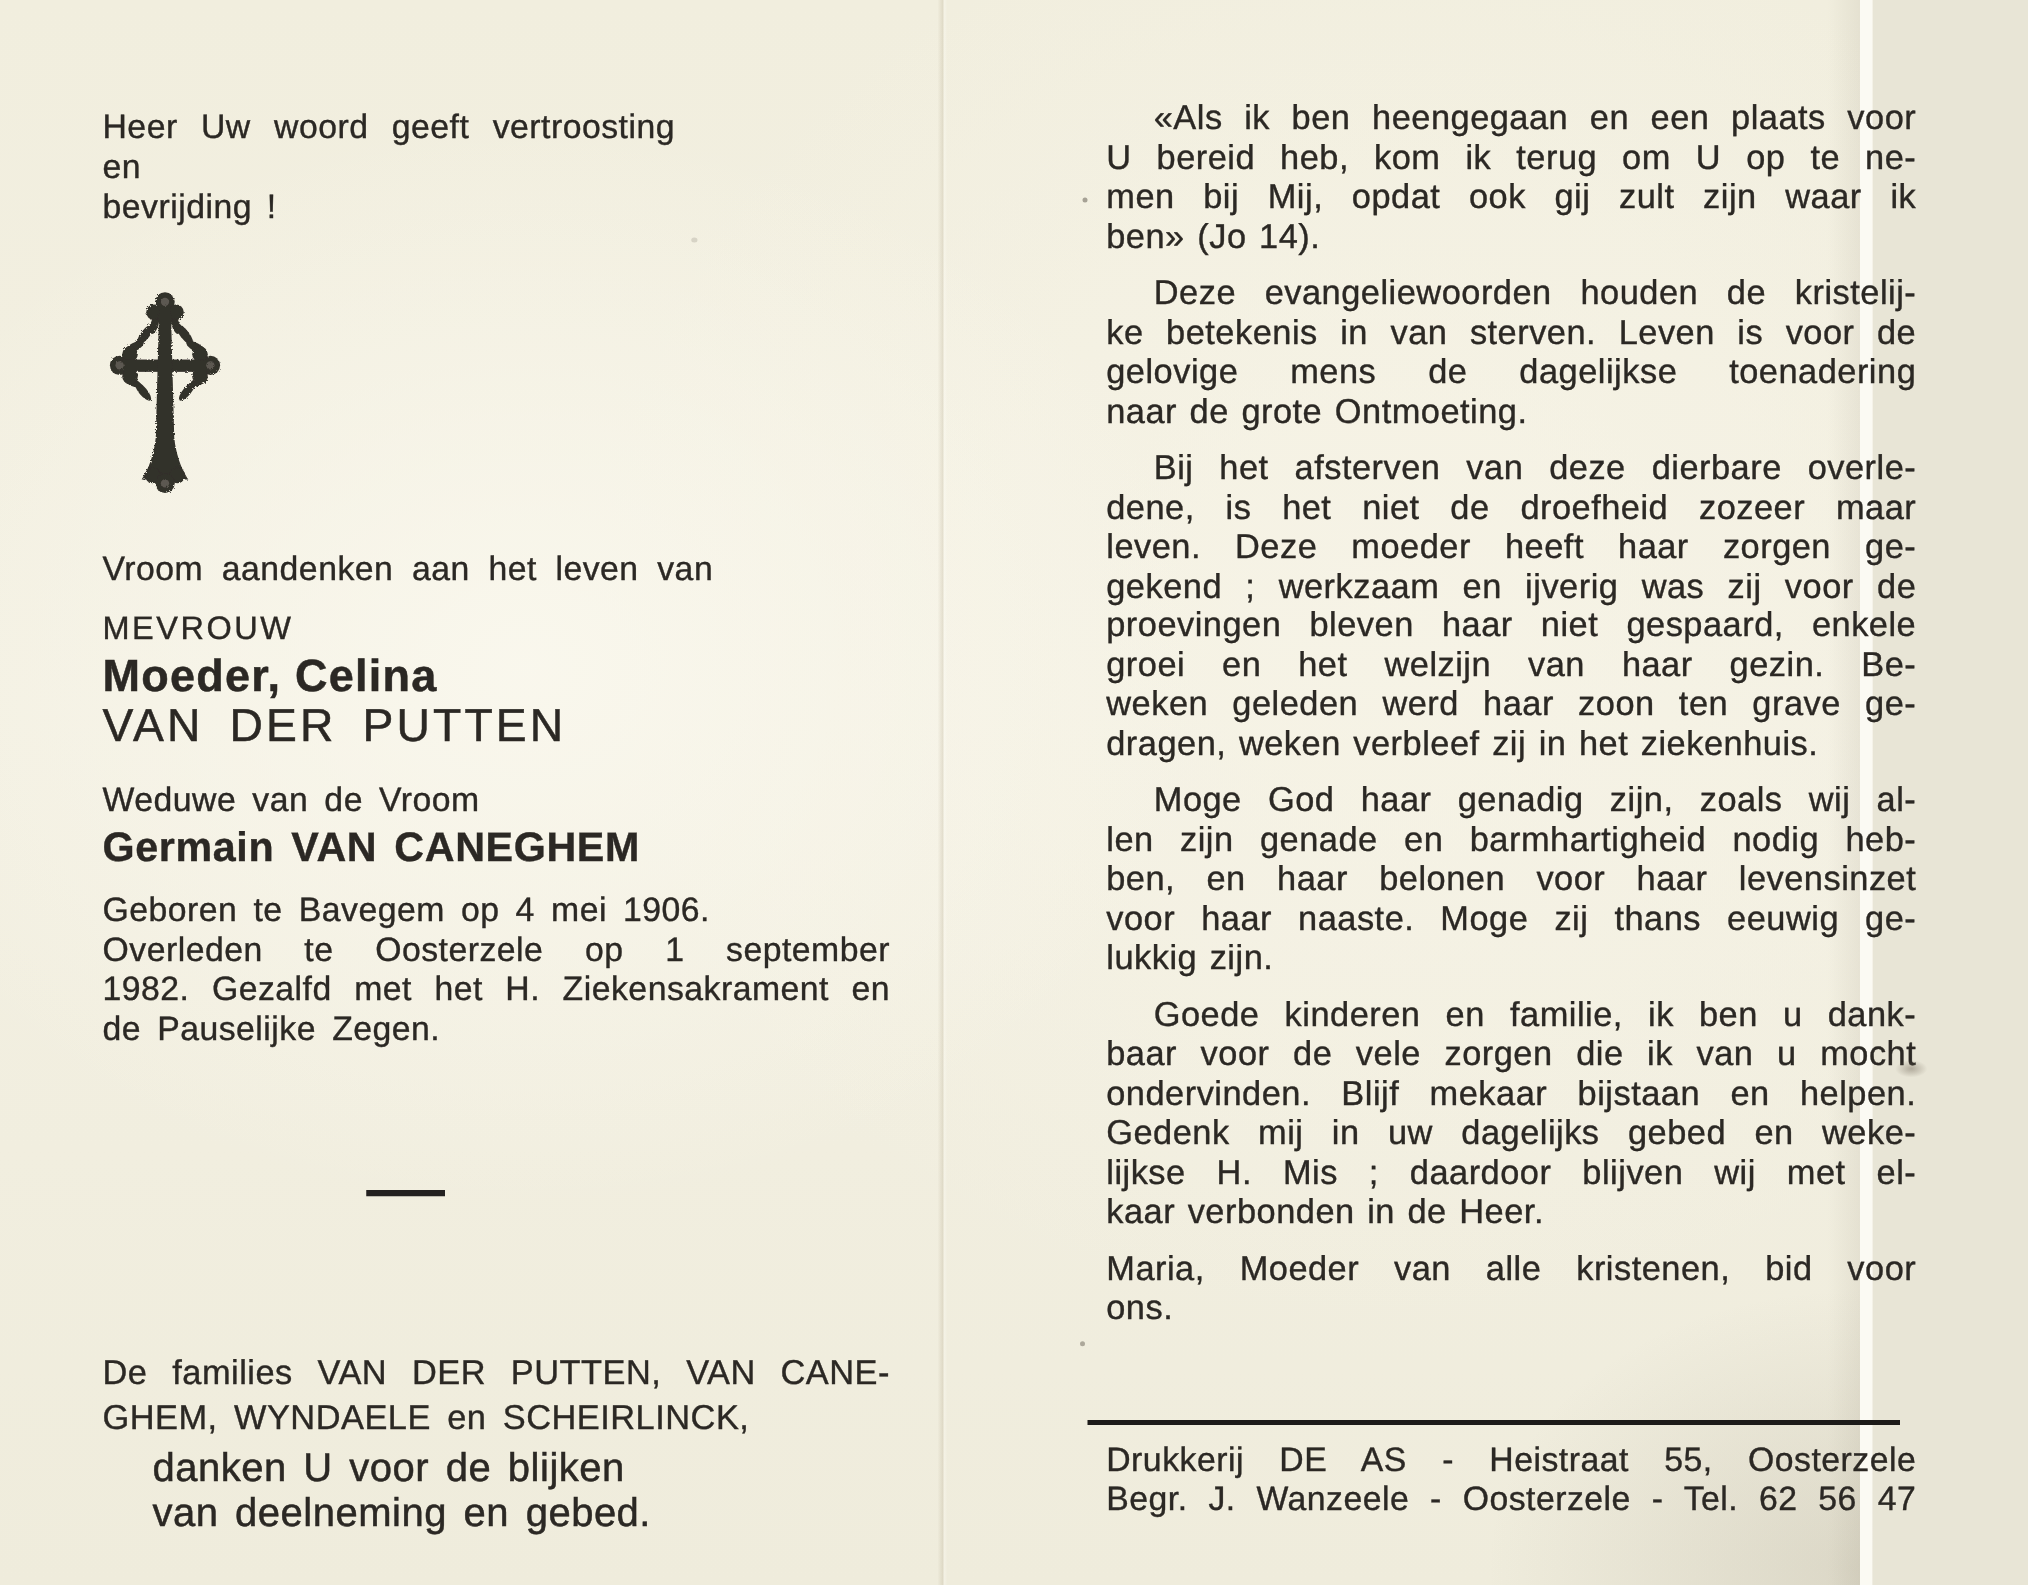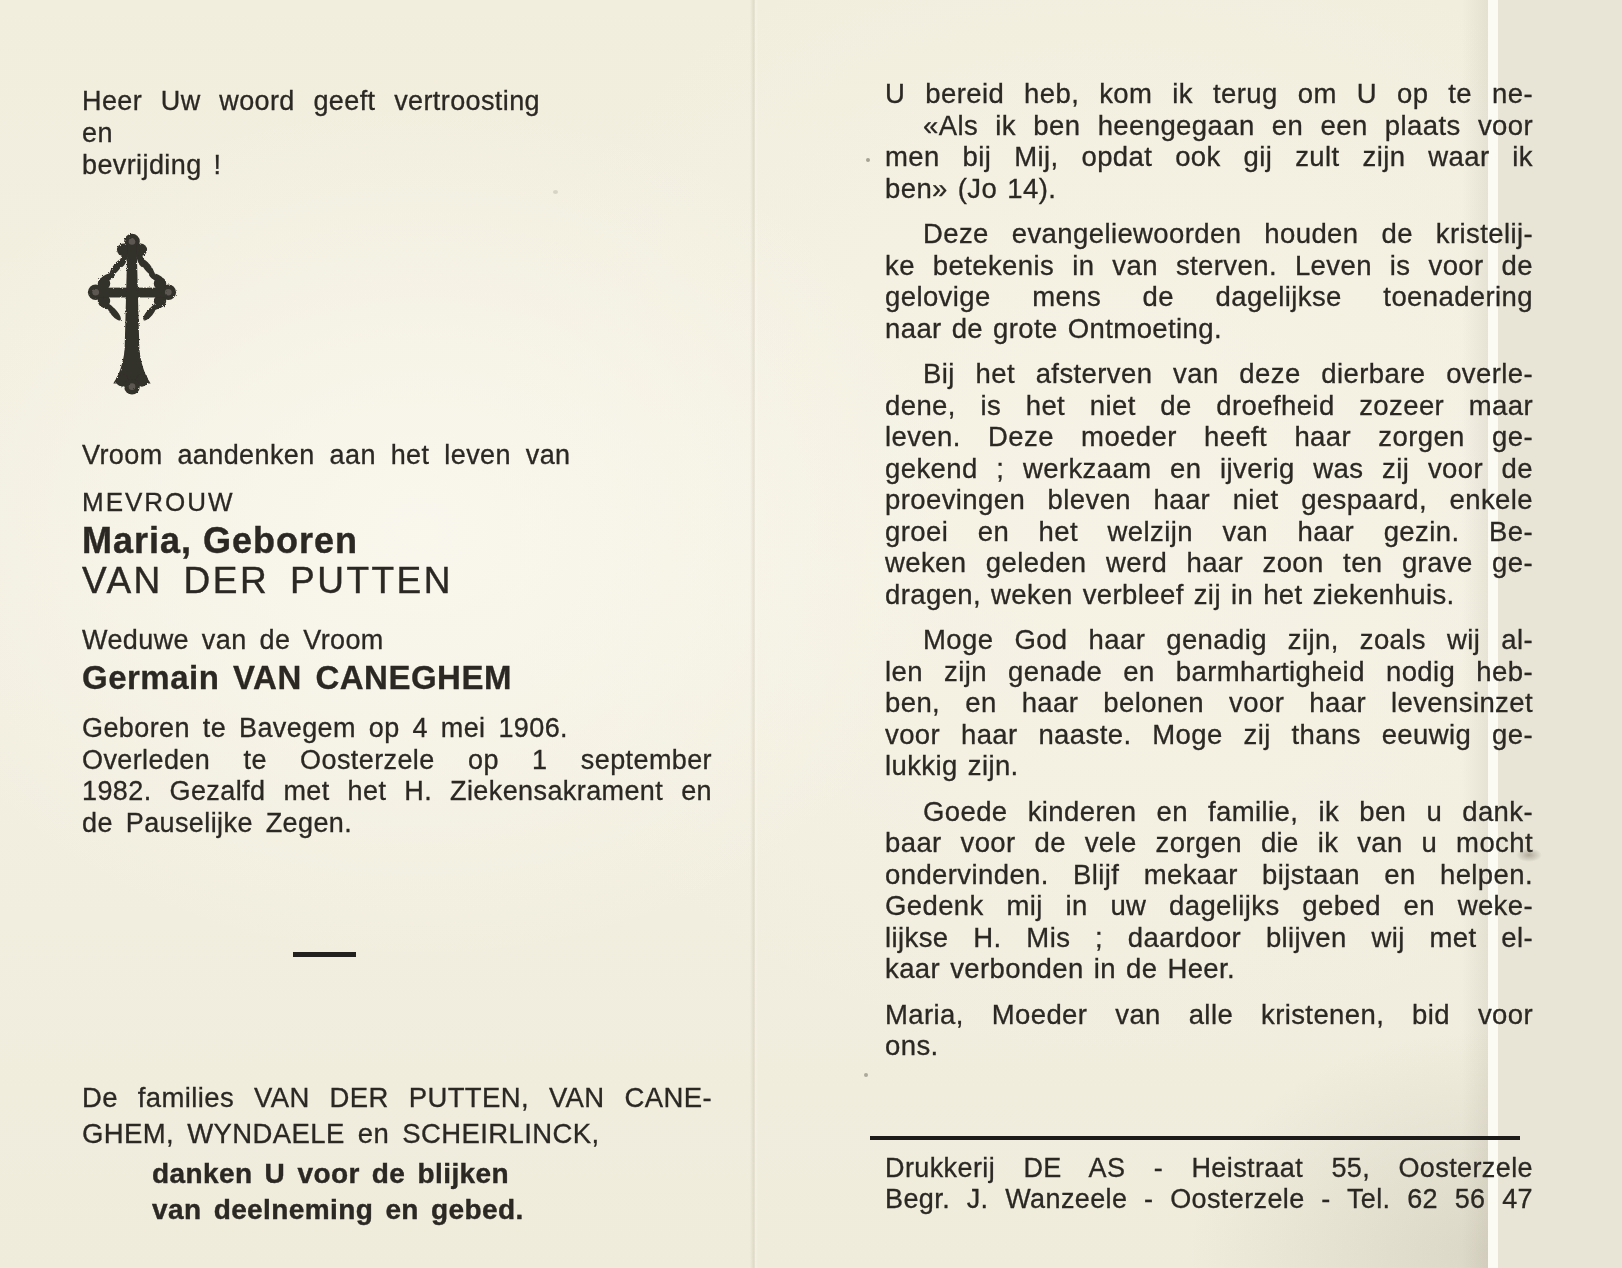--- a/index.html
+++ b/index.html
@@ -38,21 +38,21 @@
   .lp-cross{position:absolute;left:86px;top:228px;width:92px;height:168px;}
   .lp-intro{position:absolute;left:82px;top:440px;width:560px;font-size:27px;word-spacing:7px;}
   .lp-title{position:absolute;left:82px;top:487px;font-size:26px;letter-spacing:2px;word-spacing:4px;}
   .lp-name1{position:absolute;left:82px;top:520px;font-size:36px;font-weight:bold;letter-spacing:1px;-webkit-text-stroke:.4px #2b2824;}
   .lp-name2{position:absolute;left:82px;top:560px;font-size:37px;font-weight:normal;letter-spacing:2.5px;word-spacing:8px;-webkit-text-stroke:.4px #2b2824;}
   .lp-widow1{position:absolute;left:82px;top:625px;font-size:27px;word-spacing:5px;}
   .lp-widow2{position:absolute;left:82px;top:659px;font-size:33px;font-weight:bold;letter-spacing:.5px;word-spacing:4px;}
   .lp-vitals{position:absolute;left:82px;top:713px;width:630px;font-size:27px;line-height:31.5px;word-spacing:5px;}
   .lp-dash{position:absolute;left:293px;top:952px;width:63px;height:4.5px;background:#232120;}
   .lp-families{position:absolute;left:82px;top:1080px;width:630px;font-size:27.5px;line-height:36px;word-spacing:5px;}
-  .lp-thanks{position:absolute;left:152px;top:1156px;width:500px;font-size:28px;line-height:36px;font-weight:bold;word-spacing:4px;-webkit-text-stroke:.4px #2b2824;}
+  .lp-thanks{position:absolute;left:122px;top:1156px;width:500px;font-size:32px;line-height:36px;font-weight:normal;word-spacing:4px;-webkit-text-stroke:.4px #2b2824;}
 
   
   .rp-body{position:absolute;left:885px;top:78px;width:648px;font-size:27.5px;line-height:31.5px;word-spacing:2px;}
   .rp-body .para{margin-bottom:14px;}
   .rp-rule{position:absolute;left:870px;top:1136px;width:650px;height:3.5px;background:#1d1b19;}
   .rp-colophon{position:absolute;left:885px;top:1153px;width:648px;font-size:27px;line-height:31px;word-spacing:3px;}
 </style>
 </head>
 <body>
 
@@ -115,21 +115,21 @@
         <circle cx="44" cy="13" r="3.2" fill="#f2efe1" opacity="0.22"></circle>
         <circle cx="9" cy="62" r="3.2" fill="#f2efe1" opacity="0.22"></circle>
         <circle cx="79" cy="62" r="3.2" fill="#f2efe1" opacity="0.22"></circle>
         <circle cx="44" cy="153" r="3.2" fill="#f2efe1" opacity="0.22"></circle>
       </g>
     </svg>
   </div>
 
   <div class="lp-intro">Vroom aandenken aan het leven van</div>
   <div class="lp-title">MEVROUW</div>
-  <div class="lp-name1">Maria, Geboren</div>
+  <div class="lp-name1">Moeder, Celina</div>
   <div class="lp-name2">VAN DER PUTTEN</div>
   <div class="lp-widow1">Weduwe van de Vroom</div>
   <div class="lp-widow2">Germain VAN CANEGHEM</div>
   <div class="lp-vitals">
       <div class="ln">Geboren te Bavegem op 4 mei 1906.</div>
       <div class="ln j">Overleden te Oosterzele op 1 september</div>
       <div class="ln j">1982. Gezalfd met het H. Ziekensakrament en</div>
       <div class="ln">de Pauselijke Zegen.</div>
     </div>
   <div class="lp-dash"></div>
@@ -137,22 +137,22 @@
       <div class="ln j">De families VAN DER PUTTEN, VAN CANE-</div>
       <div class="ln">GHEM, WYNDAELE en SCHEIRLINCK,</div>
     </div>
   <div class="lp-thanks">
       <div class="ln">danken U voor de blijken</div>
       <div class="ln">van deelneming en gebed.</div>
     </div>
 
   <div class="rp-body">
       <div class="para">
+        <div class="ln j ind">«Als ik ben heengegaan en een plaats voor</div>
         <div class="ln j">U bereid heb, kom ik terug om U op te ne-</div>
-        <div class="ln j ind">«Als ik ben heengegaan en een plaats voor</div>
         <div class="ln j">men bij Mij, opdat ook gij zult zijn waar ik</div>
         <div class="ln">ben» (Jo 14).</div>
       </div>
       <div class="para">
         <div class="ln j ind">Deze evangeliewoorden houden de kristelij-</div>
         <div class="ln j">ke betekenis in van sterven. Leven is voor de</div>
         <div class="ln j">gelovige mens de dagelijkse toenadering</div>
         <div class="ln">naar de grote Ontmoeting.</div>
       </div>
       <div class="para">

